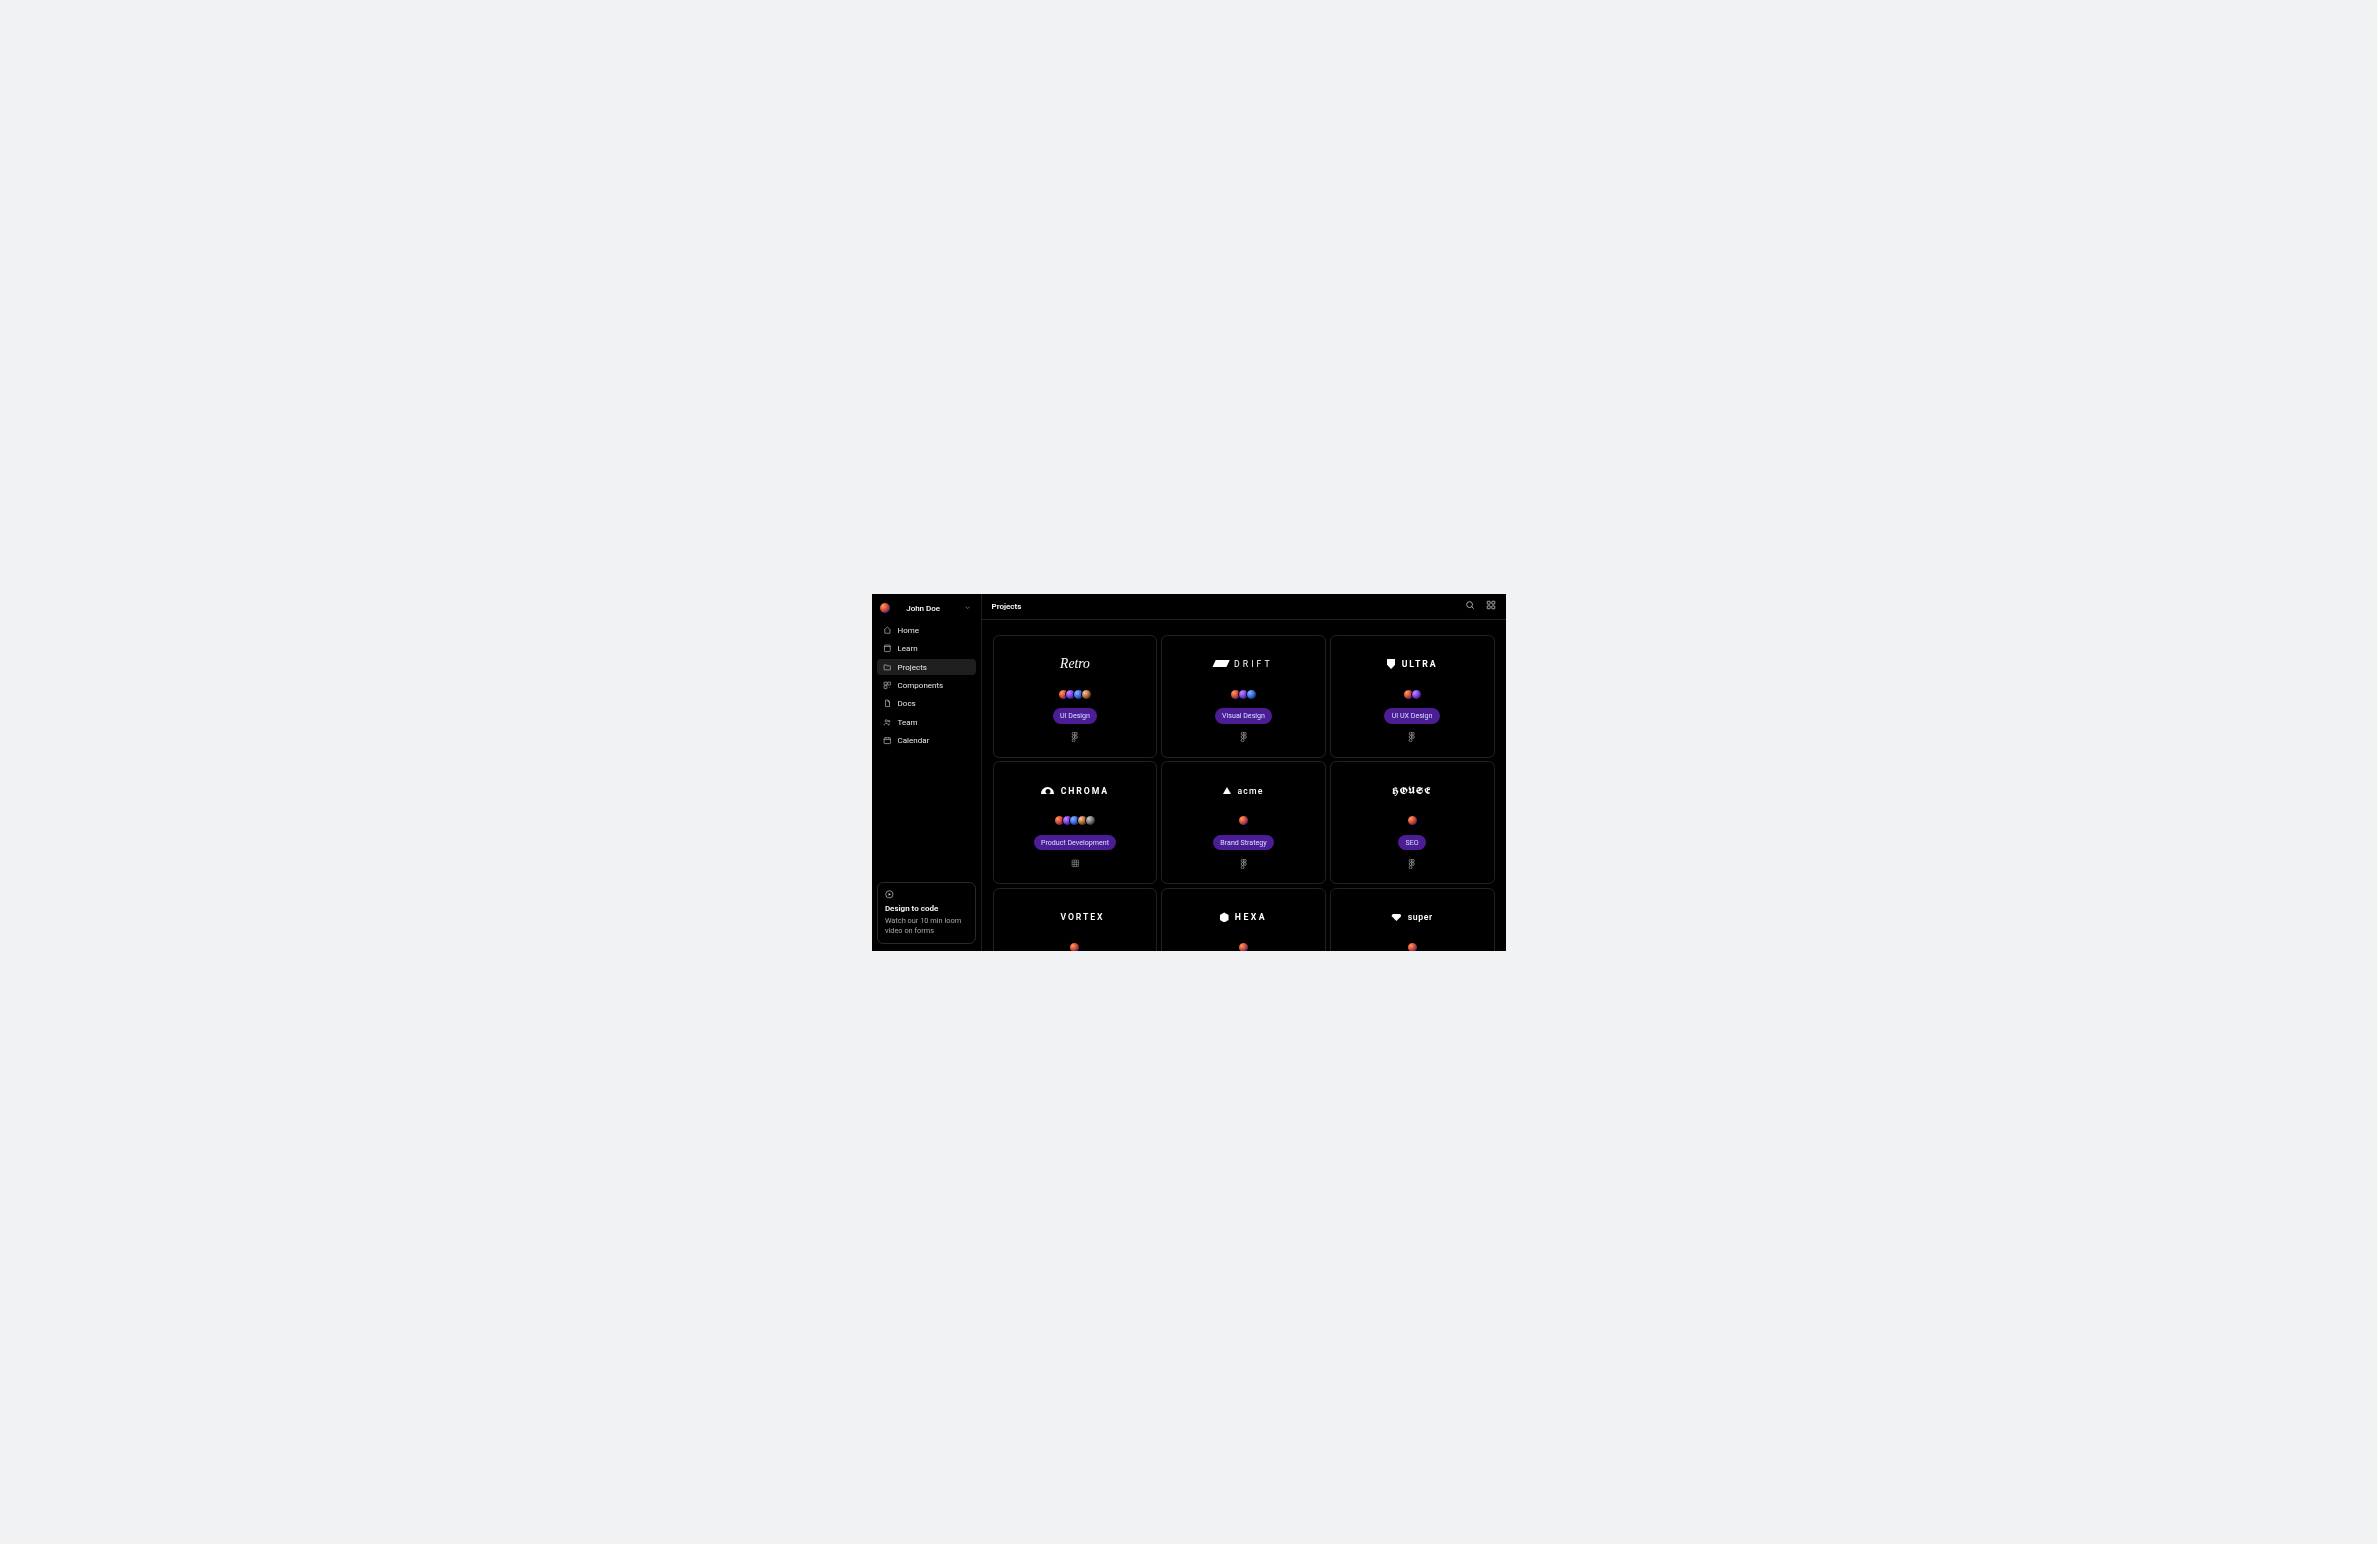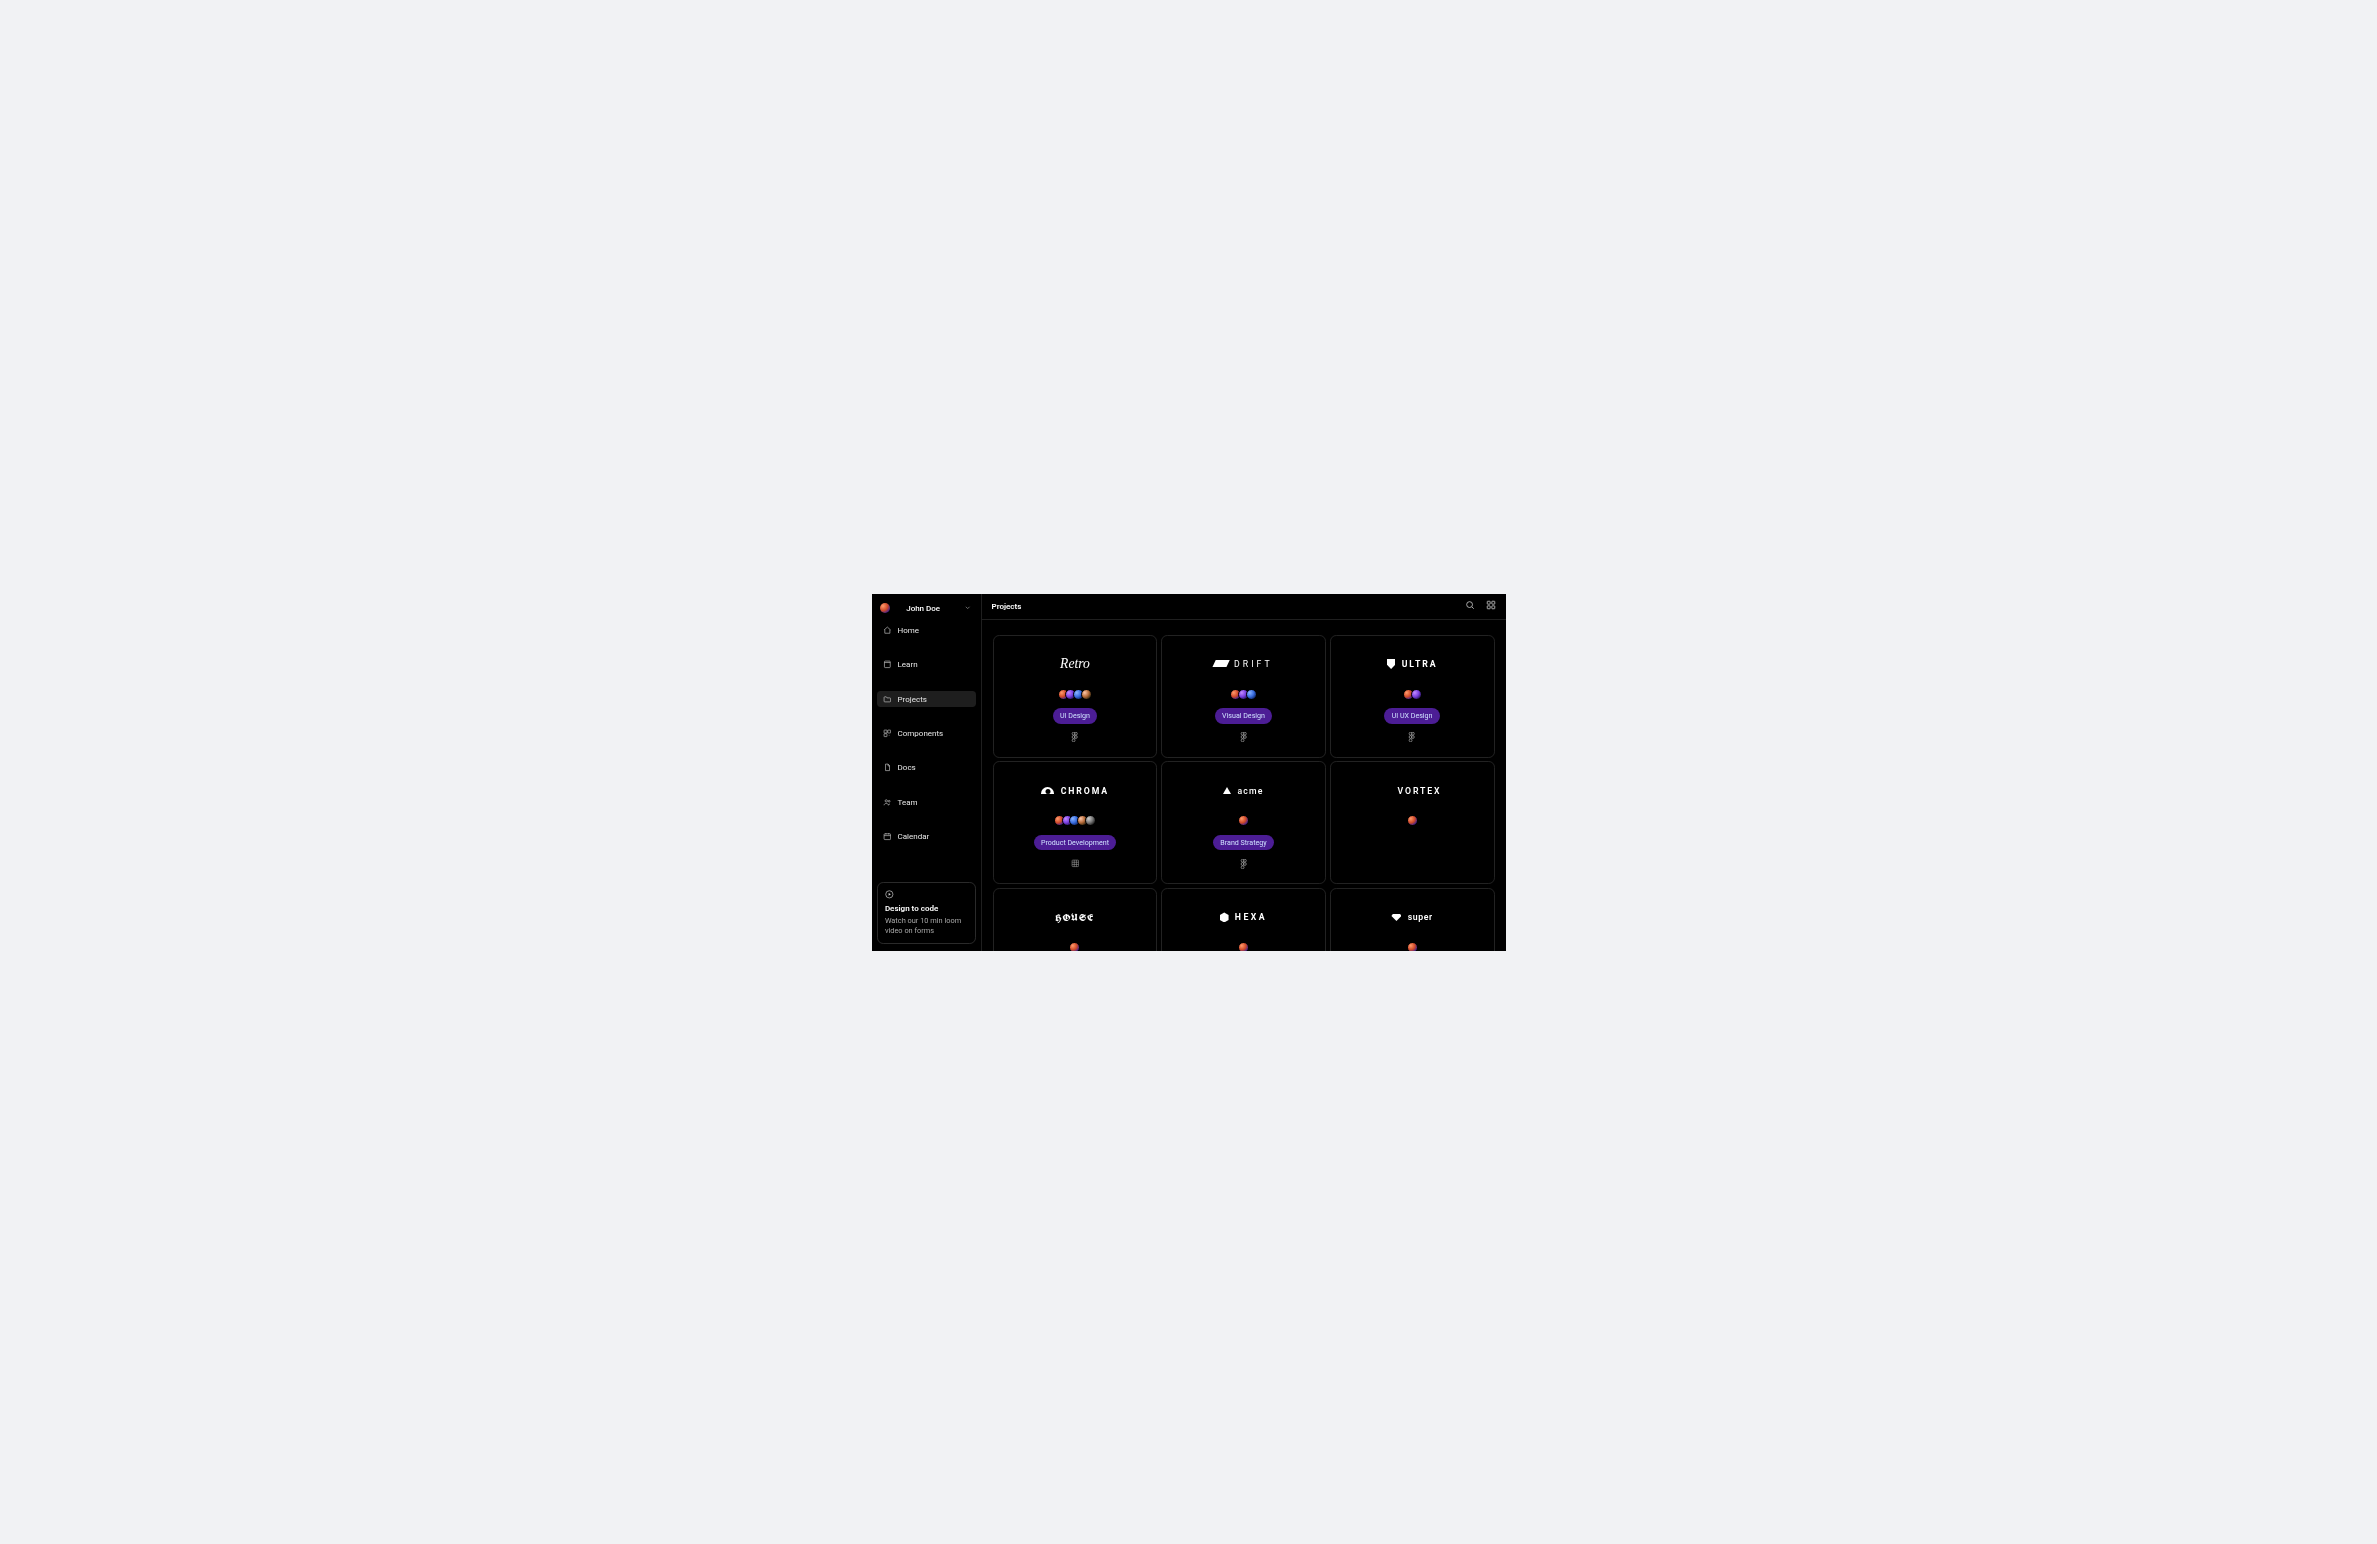--- a/index.html
+++ b/index.html
@@ -50,21 +50,21 @@
     flex-shrink: 0;
   }
   .avatar.v1 { background: radial-gradient(circle at 30% 30%, #ff9a6c, #d14b2a 45%, #40208a 78%); }
   .avatar.v2 { background: radial-gradient(circle at 30% 30%, #c18bff, #7a3fe0 45%, #2a1560 78%); }
   .avatar.v3 { background: radial-gradient(circle at 30% 30%, #8ab4ff, #3a6ee0 45%, #102a70 78%); }
   .avatar.v4 { background: radial-gradient(circle at 30% 30%, #ffc7a8, #b56b3a 45%, #3a2a10 78%); }
   .avatar.v5 { background: radial-gradient(circle at 30% 30%, #cfcfcf, #777 45%, #222 78%); }
   .user-name { flex: 1; font-weight: 500; }
   .chevron { color: #8a8a8a; }
 
-  .nav { display: flex; flex-direction: column; gap: 18px; margin-top: 2.5px; }
+  .nav { display: flex; flex-direction: column; gap: 2px; margin-top: 2.5px; }
   .nav-item {
     display: flex; align-items: center; gap: 6.2px;
     padding: 3.7px 6.2px; border-radius: 3.7px; color: #e6e6e6;
     cursor: pointer;
   }
   .nav-item.active { background: #1e1e1e; }
   .nav-icon { width: 8.7px; height: 8.7px; color: #c8c8c8; flex-shrink: 0; }
   .nav-item svg { display:block; }
 
   .promo {
@@ -409,32 +409,20 @@
       <circle cx="4" cy="3" r="2.6"></circle>
                   <circle cx="8" cy="3" r="2.6"></circle>
       <circle cx="4" cy="9" r="2.6"></circle>
                   <circle cx="8" cy="9" r="2.6" fill="currentColor" fill-opacity="0"></circle>
       <circle cx="4" cy="15" r="2.6"></circle>
                 </svg>
               </div>
   </div>
             <div class="card">
     <div class="logo-row">
-      <div class="logo vortex">
-        <span class="shape dots"></span>
-        <span>VORTEX</span>
-      </div>
-    </div>
-    <div class="avatars">
-                <span class="avatar v1"></span>
-              </div>
-
-  </div>
-            <div class="card">
-    <div class="logo-row">
       <div class="logo house">
 
         <span>HOUSE</span>
       </div>
     </div>
     <div class="avatars">
                 <span class="avatar v1"></span>
               </div>
     <div class="tag">SEO</div>
     <div class="tool">
@@ -442,20 +430,32 @@
       <circle cx="4" cy="3" r="2.6"></circle>
                   <circle cx="8" cy="3" r="2.6"></circle>
       <circle cx="4" cy="9" r="2.6"></circle>
                   <circle cx="8" cy="9" r="2.6" fill="currentColor" fill-opacity="0"></circle>
       <circle cx="4" cy="15" r="2.6"></circle>
                 </svg>
               </div>
   </div>
             <div class="card">
     <div class="logo-row">
+      <div class="logo vortex">
+        <span class="shape dots"></span>
+        <span>VORTEX</span>
+      </div>
+    </div>
+    <div class="avatars">
+                <span class="avatar v1"></span>
+              </div>
+
+  </div>
+            <div class="card">
+    <div class="logo-row">
       <div class="logo hexa">
         <span class="shape hex"></span>
         <span>HEXA</span>
       </div>
     </div>
     <div class="avatars">
                 <span class="avatar v1"></span>
               </div>
 
   </div>

